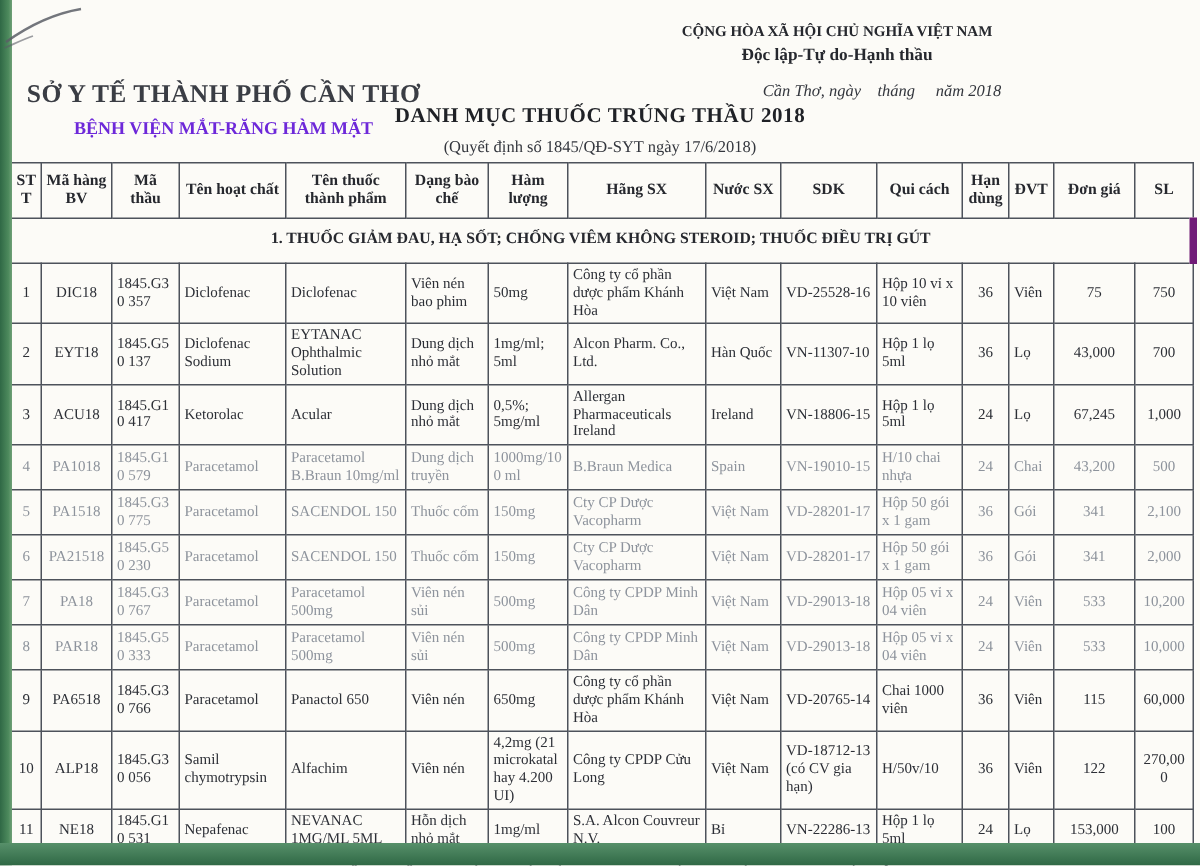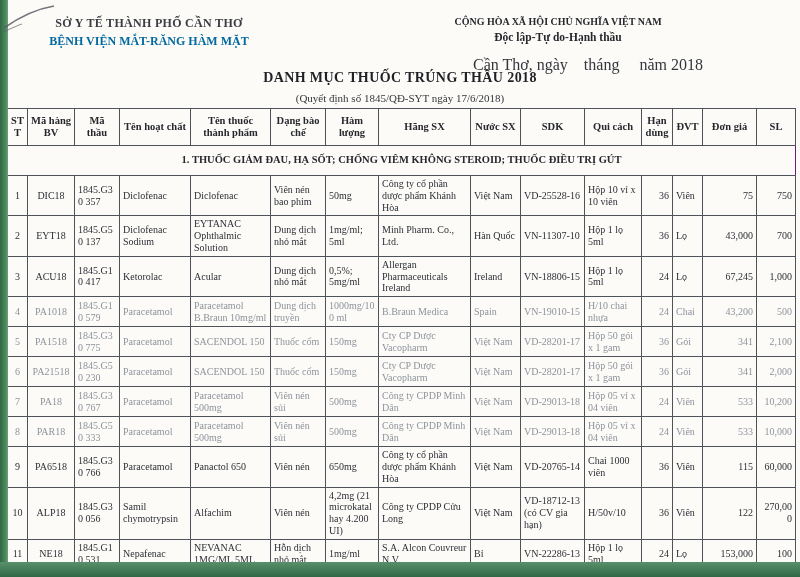--- a/index.html
+++ b/index.html
@@ -10,43 +10,43 @@
     color:#2c2f36;
   }
   
   .edge-left{position:absolute;left:0;top:0;width:8px;height:577px;
     background:linear-gradient(90deg,#2f6845,#4d8a5d 70%,#6fa077);z-index:5;}
   .edge-bottom{position:absolute;left:0;top:562px;width:800px;height:15px;
     background:linear-gradient(180deg,#57906a,#2f6845);z-index:5;}
   .pen-mark{position:absolute;left:2px;top:2px;z-index:6;}
 
   .org-block{position:absolute;top:14px;left:10px;width:278px;text-align:center;line-height:1.5;}
-  .org-line1{font-size:12px;font-weight:bold;letter-spacing:.3px;color:#3a3d44;}
-  .org-line2{font-size:12px;font-weight:bold;color:#0369a1;}
+  .org-line1{font-size:17px;font-weight:bold;letter-spacing:.3px;color:#3a3d44;margin-top:36px;}
+  .org-line2{font-size:12px;font-weight:bold;color:#6d28d9;}
 
   .motto-block{position:absolute;top:14px;left:388px;width:340px;text-align:center;line-height:1.5;}
   .motto-line1{font-size:10px;font-weight:bold;color:#26282e;}
   .motto-line2{font-size:11.5px;font-weight:bold;color:#26282e;}
-  .date-line{font-size:16px;margin-top:7px;padding-left:60px;color:#33363d;}
+  .date-line{font-size:11px;font-style:italic;margin-top:7px;padding-left:60px;color:#33363d;}
 
   .doc-title{position:absolute;top:70px;left:0;width:100%;text-align:center;
     font-size:14px;font-weight:bold;letter-spacing:.4px;color:#1f2126;}
   .doc-subtitle{position:absolute;top:92px;left:0;width:100%;text-align:center;
     font-size:11px;color:#33363d;}
 
   .content{position:absolute;top:108px;left:7px;width:788px;}
   table{border-collapse:collapse;table-layout:fixed;width:788px;}
   th,td{border:1px solid #4d525b;vertical-align:middle;
     padding:2px 3px;font-size:10px;line-height:1.18;overflow:hidden;word-wrap:break-word;}
   th{font-size:10.5px;font-weight:bold;text-align:center;color:#26282e;height:32px;}
   td{color:#2c2f36;}
-  tr.section-row td{border-left:1px solid #4d525b;border-right:1px solid #701a75;
+  tr.section-row td{border-left:1px solid #4d525b;border-right:5px solid #701a75;
     font-weight:bold;text-align:center;font-size:10.5px;padding:2px 0;color:#26282e;}
   td.a-c{text-align:center;}
-  td.a-r{text-align:right;}
+  td.a-r{text-align:center;}
   tr.faded td{color:#8d939c;}
   tr{height:30px;}
 
   .footer-section{margin-top:6px;text-align:center;font-weight:bold;
     font-size:11px;color:#26282e;letter-spacing:.2px;}
 </style>
 </head>
 <body>
 
 <div class="edge-left"></div>
@@ -130,21 +130,21 @@
           <td class="a-r">750</td>
         </tr>
         <tr>
           <td class="a-c">2</td>
           <td class="a-c">EYT18</td>
           <td>1845.G50 137</td>
           <td>Diclofenac Sodium</td>
           <td>EYTANAC Ophthalmic Solution</td>
           <td>Dung dịch nhỏ mắt</td>
           <td>1mg/ml; 5ml</td>
-          <td>Minh Pharm. Co., Ltd.</td>
+          <td>Alcon Pharm. Co., Ltd.</td>
           <td>Hàn Quốc</td>
           <td>VN-11307-10</td>
           <td>Hộp 1 lọ 5ml</td>
           <td class="a-r">36</td>
           <td>Lọ</td>
           <td class="a-r">43,000</td>
           <td class="a-r">700</td>
         </tr>
         <tr>
           <td class="a-c">3</td>

